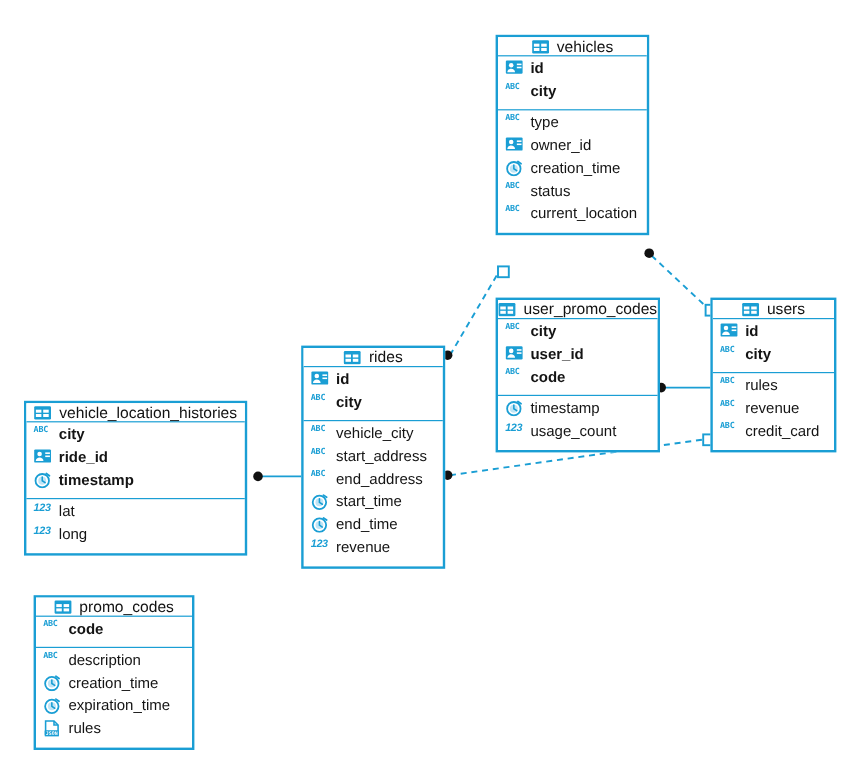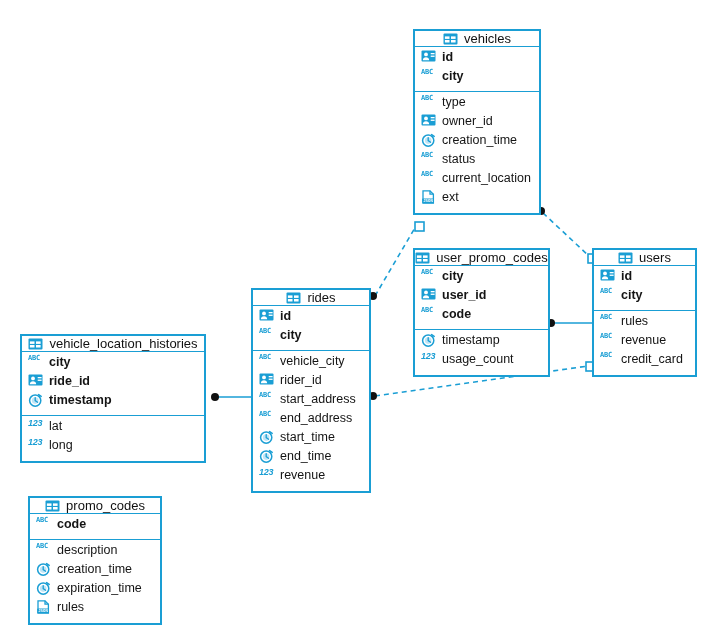--- a/index.html
+++ b/index.html
@@ -134,321 +134,298 @@
           <span class="cname">creation_time</span>
         </div>
         <div class="row">
           <span class="ico ico-abc">ABC</span>
           <span class="cname">status</span>
         </div>
         <div class="row">
           <span class="ico ico-abc">ABC</span>
           <span class="cname">current_location</span>
         </div>
+      </div>
+    </div>
+    <div class="table" style="left: 413px; top: 248px; width: 137px;">
+      <div class="tbl-header">
+        <span class="ico">
+          <svg width="15" height="12" viewBox="0 0 15 12">
+            <rect x="0.5" y="0.5" width="14" height="11" rx="1" fill="#1a9ed4"></rect>
+            <rect x="1.9" y="3.4" width="4.6" height="2.5" fill="#ffffff"></rect>
+            <rect x="8" y="3.4" width="4.6" height="2.5" fill="#ffffff"></rect>
+            <rect x="1.9" y="7" width="4.6" height="2.5" fill="#ffffff"></rect>
+            <rect x="8" y="7" width="4.6" height="2.5" fill="#ffffff"></rect>
+          </svg>
+        </span>
+        <span class="tbl-title">user_promo_codes</span>
+      </div>
+      <div class="section keys" style="padding: 3px 0px;">
+        <div class="row pk">
+          <span class="ico ico-abc">ABC</span>
+          <span class="cname">city</span>
+        </div>
+        <div class="row pk">
+          <span class="ico">
+            <svg width="15" height="12" viewBox="0 0 15 12">
+              <rect x="0.5" y="0.5" width="14" height="11" rx="1" fill="#1a9ed4"></rect>
+              <circle cx="5" cy="4.4" r="1.9" fill="#ffffff"></circle>
+              <path d="M1.8 10.2c0-1.9 1.5-3 3.2-3s3.2 1.1 3.2 3z" fill="#ffffff"></path>
+              <rect x="9.7" y="3" width="3.9" height="1.3" fill="#ffffff"></rect>
+              <rect x="9.7" y="5.6" width="3.9" height="1.3" fill="#ffffff"></rect>
+            </svg>
+          </span>
+          <span class="cname">user_id</span>
+        </div>
+        <div class="row pk">
+          <span class="ico ico-abc">ABC</span>
+          <span class="cname">code</span>
+        </div>
+      </div>
+      <div class="section cols" style="padding: 3px 0px 4px;">
+        <div class="row">
+          <span class="ico">
+            <svg width="15" height="14" viewBox="0 0 15 14">
+              <circle cx="7.2" cy="7.6" r="5.6" fill="#ffffff" stroke="#1a9ed4" stroke-width="1.5"></circle>
+              <circle cx="7.2" cy="7.6" r="3.3" fill="#bfe4f5"></circle>
+              <path d="M7.2 4.6 L7.2 7.6 L9.6 9.2" fill="none" stroke="#1a9ed4" stroke-width="1.3" stroke-linecap="round"></path>
+              <path d="M10.6 1.6 L13.2 3.4" stroke="#1a9ed4" stroke-width="1.5" stroke-linecap="round"></path>
+            </svg>
+          </span>
+          <span class="cname">timestamp</span>
+        </div>
+        <div class="row">
+          <span class="ico ico-num">123</span>
+          <span class="cname">usage_count</span>
+        </div>
+      </div>
+    </div>
+    <div class="table" style="left: 592px; top: 248px; width: 105px;">
+      <div class="tbl-header">
+        <span class="ico">
+          <svg width="15" height="12" viewBox="0 0 15 12">
+            <rect x="0.5" y="0.5" width="14" height="11" rx="1" fill="#1a9ed4"></rect>
+            <rect x="1.9" y="3.4" width="4.6" height="2.5" fill="#ffffff"></rect>
+            <rect x="8" y="3.4" width="4.6" height="2.5" fill="#ffffff"></rect>
+            <rect x="1.9" y="7" width="4.6" height="2.5" fill="#ffffff"></rect>
+            <rect x="8" y="7" width="4.6" height="2.5" fill="#ffffff"></rect>
+          </svg>
+        </span>
+        <span class="tbl-title">users</span>
+      </div>
+      <div class="section keys" style="padding: 3px 0px;">
+        <div class="row pk">
+          <span class="ico">
+            <svg width="15" height="12" viewBox="0 0 15 12">
+              <rect x="0.5" y="0.5" width="14" height="11" rx="1" fill="#1a9ed4"></rect>
+              <circle cx="5" cy="4.4" r="1.9" fill="#ffffff"></circle>
+              <path d="M1.8 10.2c0-1.9 1.5-3 3.2-3s3.2 1.1 3.2 3z" fill="#ffffff"></path>
+              <rect x="9.7" y="3" width="3.9" height="1.3" fill="#ffffff"></rect>
+              <rect x="9.7" y="5.6" width="3.9" height="1.3" fill="#ffffff"></rect>
+            </svg>
+          </span>
+          <span class="cname">id</span>
+        </div>
+        <div class="row pk">
+          <span class="ico ico-abc">ABC</span>
+          <span class="cname">city</span>
+        </div>
+      </div>
+      <div class="section cols" style="padding: 3px 0px 4px;">
+        <div class="row">
+          <span class="ico ico-abc">ABC</span>
+          <span class="cname">rules</span>
+        </div>
+        <div class="row">
+          <span class="ico ico-abc">ABC</span>
+          <span class="cname">revenue</span>
+        </div>
+        <div class="row">
+          <span class="ico ico-abc">ABC</span>
+          <span class="cname">credit_card</span>
+        </div>
+      </div>
+    </div>
+    <div class="table" style="left: 251px; top: 288px; width: 120px;">
+      <div class="tbl-header">
+        <span class="ico">
+          <svg width="15" height="12" viewBox="0 0 15 12">
+            <rect x="0.5" y="0.5" width="14" height="11" rx="1" fill="#1a9ed4"></rect>
+            <rect x="1.9" y="3.4" width="4.6" height="2.5" fill="#ffffff"></rect>
+            <rect x="8" y="3.4" width="4.6" height="2.5" fill="#ffffff"></rect>
+            <rect x="1.9" y="7" width="4.6" height="2.5" fill="#ffffff"></rect>
+            <rect x="8" y="7" width="4.6" height="2.5" fill="#ffffff"></rect>
+          </svg>
+        </span>
+        <span class="tbl-title">rides</span>
+      </div>
+      <div class="section keys" style="padding: 3px 0px;">
+        <div class="row pk">
+          <span class="ico">
+            <svg width="15" height="12" viewBox="0 0 15 12">
+              <rect x="0.5" y="0.5" width="14" height="11" rx="1" fill="#1a9ed4"></rect>
+              <circle cx="5" cy="4.4" r="1.9" fill="#ffffff"></circle>
+              <path d="M1.8 10.2c0-1.9 1.5-3 3.2-3s3.2 1.1 3.2 3z" fill="#ffffff"></path>
+              <rect x="9.7" y="3" width="3.9" height="1.3" fill="#ffffff"></rect>
+              <rect x="9.7" y="5.6" width="3.9" height="1.3" fill="#ffffff"></rect>
+            </svg>
+          </span>
+          <span class="cname">id</span>
+        </div>
+        <div class="row pk">
+          <span class="ico ico-abc">ABC</span>
+          <span class="cname">city</span>
+        </div>
+      </div>
+      <div class="section cols" style="padding: 3px 0px 4px;">
+        <div class="row">
+          <span class="ico ico-abc">ABC</span>
+          <span class="cname">vehicle_city</span>
+        </div>
+        <div class="row">
+          <span class="ico ico-abc">ABC</span>
+          <span class="cname">start_address</span>
+        </div>
+        <div class="row">
+          <span class="ico ico-abc">ABC</span>
+          <span class="cname">end_address</span>
+        </div>
+        <div class="row">
+          <span class="ico">
+            <svg width="15" height="14" viewBox="0 0 15 14">
+              <circle cx="7.2" cy="7.6" r="5.6" fill="#ffffff" stroke="#1a9ed4" stroke-width="1.5"></circle>
+              <circle cx="7.2" cy="7.6" r="3.3" fill="#bfe4f5"></circle>
+              <path d="M7.2 4.6 L7.2 7.6 L9.6 9.2" fill="none" stroke="#1a9ed4" stroke-width="1.3" stroke-linecap="round"></path>
+              <path d="M10.6 1.6 L13.2 3.4" stroke="#1a9ed4" stroke-width="1.5" stroke-linecap="round"></path>
+            </svg>
+          </span>
+          <span class="cname">start_time</span>
+        </div>
+        <div class="row">
+          <span class="ico">
+            <svg width="15" height="14" viewBox="0 0 15 14">
+              <circle cx="7.2" cy="7.6" r="5.6" fill="#ffffff" stroke="#1a9ed4" stroke-width="1.5"></circle>
+              <circle cx="7.2" cy="7.6" r="3.3" fill="#bfe4f5"></circle>
+              <path d="M7.2 4.6 L7.2 7.6 L9.6 9.2" fill="none" stroke="#1a9ed4" stroke-width="1.3" stroke-linecap="round"></path>
+              <path d="M10.6 1.6 L13.2 3.4" stroke="#1a9ed4" stroke-width="1.5" stroke-linecap="round"></path>
+            </svg>
+          </span>
+          <span class="cname">end_time</span>
+        </div>
+        <div class="row">
+          <span class="ico ico-num">123</span>
+          <span class="cname">revenue</span>
+        </div>
+      </div>
+    </div>
+    <div class="table" style="left: 20px; top: 334px; width: 186px;">
+      <div class="tbl-header">
+        <span class="ico">
+          <svg width="15" height="12" viewBox="0 0 15 12">
+            <rect x="0.5" y="0.5" width="14" height="11" rx="1" fill="#1a9ed4"></rect>
+            <rect x="1.9" y="3.4" width="4.6" height="2.5" fill="#ffffff"></rect>
+            <rect x="8" y="3.4" width="4.6" height="2.5" fill="#ffffff"></rect>
+            <rect x="1.9" y="7" width="4.6" height="2.5" fill="#ffffff"></rect>
+            <rect x="8" y="7" width="4.6" height="2.5" fill="#ffffff"></rect>
+          </svg>
+        </span>
+        <span class="tbl-title">vehicle_location_histories</span>
+      </div>
+      <div class="section keys" style="padding: 3px 0px;">
+        <div class="row pk">
+          <span class="ico ico-abc">ABC</span>
+          <span class="cname">city</span>
+        </div>
+        <div class="row pk">
+          <span class="ico">
+            <svg width="15" height="12" viewBox="0 0 15 12">
+              <rect x="0.5" y="0.5" width="14" height="11" rx="1" fill="#1a9ed4"></rect>
+              <circle cx="5" cy="4.4" r="1.9" fill="#ffffff"></circle>
+              <path d="M1.8 10.2c0-1.9 1.5-3 3.2-3s3.2 1.1 3.2 3z" fill="#ffffff"></path>
+              <rect x="9.7" y="3" width="3.9" height="1.3" fill="#ffffff"></rect>
+              <rect x="9.7" y="5.6" width="3.9" height="1.3" fill="#ffffff"></rect>
+            </svg>
+          </span>
+          <span class="cname">ride_id</span>
+        </div>
+        <div class="row pk">
+          <span class="ico">
+            <svg width="15" height="14" viewBox="0 0 15 14">
+              <circle cx="7.2" cy="7.6" r="5.6" fill="#ffffff" stroke="#1a9ed4" stroke-width="1.5"></circle>
+              <circle cx="7.2" cy="7.6" r="3.3" fill="#bfe4f5"></circle>
+              <path d="M7.2 4.6 L7.2 7.6 L9.6 9.2" fill="none" stroke="#1a9ed4" stroke-width="1.3" stroke-linecap="round"></path>
+              <path d="M10.6 1.6 L13.2 3.4" stroke="#1a9ed4" stroke-width="1.5" stroke-linecap="round"></path>
+            </svg>
+          </span>
+          <span class="cname">timestamp</span>
+        </div>
+      </div>
+      <div class="section cols" style="padding: 3px 0px 4px;">
+        <div class="row">
+          <span class="ico ico-num">123</span>
+          <span class="cname">lat</span>
+        </div>
+        <div class="row">
+          <span class="ico ico-num">123</span>
+          <span class="cname">long</span>
+        </div>
+      </div>
+    </div>
+    <div class="table" style="left: 28px; top: 496px; width: 134px;">
+      <div class="tbl-header">
+        <span class="ico">
+          <svg width="15" height="12" viewBox="0 0 15 12">
+            <rect x="0.5" y="0.5" width="14" height="11" rx="1" fill="#1a9ed4"></rect>
+            <rect x="1.9" y="3.4" width="4.6" height="2.5" fill="#ffffff"></rect>
+            <rect x="8" y="3.4" width="4.6" height="2.5" fill="#ffffff"></rect>
+            <rect x="1.9" y="7" width="4.6" height="2.5" fill="#ffffff"></rect>
+            <rect x="8" y="7" width="4.6" height="2.5" fill="#ffffff"></rect>
+          </svg>
+        </span>
+        <span class="tbl-title">promo_codes</span>
+      </div>
+      <div class="section keys" style="padding: 3px 0px;">
+        <div class="row pk">
+          <span class="ico ico-abc">ABC</span>
+          <span class="cname">code</span>
+        </div>
+      </div>
+      <div class="section cols" style="padding: 3px 0px 4px;">
+        <div class="row">
+          <span class="ico ico-abc">ABC</span>
+          <span class="cname">description</span>
+        </div>
+        <div class="row">
+          <span class="ico">
+            <svg width="15" height="14" viewBox="0 0 15 14">
+              <circle cx="7.2" cy="7.6" r="5.6" fill="#ffffff" stroke="#1a9ed4" stroke-width="1.5"></circle>
+              <circle cx="7.2" cy="7.6" r="3.3" fill="#bfe4f5"></circle>
+              <path d="M7.2 4.6 L7.2 7.6 L9.6 9.2" fill="none" stroke="#1a9ed4" stroke-width="1.3" stroke-linecap="round"></path>
+              <path d="M10.6 1.6 L13.2 3.4" stroke="#1a9ed4" stroke-width="1.5" stroke-linecap="round"></path>
+            </svg>
+          </span>
+          <span class="cname">creation_time</span>
+        </div>
+        <div class="row">
+          <span class="ico">
+            <svg width="15" height="14" viewBox="0 0 15 14">
+              <circle cx="7.2" cy="7.6" r="5.6" fill="#ffffff" stroke="#1a9ed4" stroke-width="1.5"></circle>
+              <circle cx="7.2" cy="7.6" r="3.3" fill="#bfe4f5"></circle>
+              <path d="M7.2 4.6 L7.2 7.6 L9.6 9.2" fill="none" stroke="#1a9ed4" stroke-width="1.3" stroke-linecap="round"></path>
+              <path d="M10.6 1.6 L13.2 3.4" stroke="#1a9ed4" stroke-width="1.5" stroke-linecap="round"></path>
+            </svg>
+          </span>
+          <span class="cname">expiration_time</span>
+        </div>
         <div class="row">
           <span class="ico">
             <svg width="15" height="14" viewBox="0 0 15 14">
               <path d="M2 0.8 h7 l3.4 3.4 v8.8 h-10.4 z" fill="#ffffff" stroke="#1a9ed4" stroke-width="1.3"></path>
               <path d="M9 0.8 v3.4 h3.4" fill="none" stroke="#1a9ed4" stroke-width="1.3"></path>
               <rect x="1.2" y="8.6" width="11.8" height="4.6" rx="0.6" fill="#1a9ed4"></rect>
               <text x="7.1" y="12.3" font-family="DejaVu Sans Mono, monospace" font-size="4.1" font-weight="bold" fill="#ffffff" text-anchor="middle">JSON</text>
             </svg>
           </span>
-          <span class="cname">ext</span>
-        </div>
-      </div>
-    </div>
-    <div class="table" style="left: 413px; top: 248px; width: 137px;">
-      <div class="tbl-header">
-        <span class="ico">
-          <svg width="15" height="12" viewBox="0 0 15 12">
-            <rect x="0.5" y="0.5" width="14" height="11" rx="1" fill="#1a9ed4"></rect>
-            <rect x="1.9" y="3.4" width="4.6" height="2.5" fill="#ffffff"></rect>
-            <rect x="8" y="3.4" width="4.6" height="2.5" fill="#ffffff"></rect>
-            <rect x="1.9" y="7" width="4.6" height="2.5" fill="#ffffff"></rect>
-            <rect x="8" y="7" width="4.6" height="2.5" fill="#ffffff"></rect>
-          </svg>
-        </span>
-        <span class="tbl-title">user_promo_codes</span>
-      </div>
-      <div class="section keys" style="padding: 3px 0px;">
-        <div class="row pk">
-          <span class="ico ico-abc">ABC</span>
-          <span class="cname">city</span>
-        </div>
-        <div class="row pk">
-          <span class="ico">
-            <svg width="15" height="12" viewBox="0 0 15 12">
-              <rect x="0.5" y="0.5" width="14" height="11" rx="1" fill="#1a9ed4"></rect>
-              <circle cx="5" cy="4.4" r="1.9" fill="#ffffff"></circle>
-              <path d="M1.8 10.2c0-1.9 1.5-3 3.2-3s3.2 1.1 3.2 3z" fill="#ffffff"></path>
-              <rect x="9.7" y="3" width="3.9" height="1.3" fill="#ffffff"></rect>
-              <rect x="9.7" y="5.6" width="3.9" height="1.3" fill="#ffffff"></rect>
-            </svg>
-          </span>
-          <span class="cname">user_id</span>
-        </div>
-        <div class="row pk">
-          <span class="ico ico-abc">ABC</span>
-          <span class="cname">code</span>
-        </div>
-      </div>
-      <div class="section cols" style="padding: 3px 0px 4px;">
-        <div class="row">
-          <span class="ico">
-            <svg width="15" height="14" viewBox="0 0 15 14">
-              <circle cx="7.2" cy="7.6" r="5.6" fill="#ffffff" stroke="#1a9ed4" stroke-width="1.5"></circle>
-              <circle cx="7.2" cy="7.6" r="3.3" fill="#bfe4f5"></circle>
-              <path d="M7.2 4.6 L7.2 7.6 L9.6 9.2" fill="none" stroke="#1a9ed4" stroke-width="1.3" stroke-linecap="round"></path>
-              <path d="M10.6 1.6 L13.2 3.4" stroke="#1a9ed4" stroke-width="1.5" stroke-linecap="round"></path>
-            </svg>
-          </span>
-          <span class="cname">timestamp</span>
-        </div>
-        <div class="row">
-          <span class="ico ico-num">123</span>
-          <span class="cname">usage_count</span>
-        </div>
-      </div>
-    </div>
-    <div class="table" style="left: 592px; top: 248px; width: 105px;">
-      <div class="tbl-header">
-        <span class="ico">
-          <svg width="15" height="12" viewBox="0 0 15 12">
-            <rect x="0.5" y="0.5" width="14" height="11" rx="1" fill="#1a9ed4"></rect>
-            <rect x="1.9" y="3.4" width="4.6" height="2.5" fill="#ffffff"></rect>
-            <rect x="8" y="3.4" width="4.6" height="2.5" fill="#ffffff"></rect>
-            <rect x="1.9" y="7" width="4.6" height="2.5" fill="#ffffff"></rect>
-            <rect x="8" y="7" width="4.6" height="2.5" fill="#ffffff"></rect>
-          </svg>
-        </span>
-        <span class="tbl-title">users</span>
-      </div>
-      <div class="section keys" style="padding: 3px 0px;">
-        <div class="row pk">
-          <span class="ico">
-            <svg width="15" height="12" viewBox="0 0 15 12">
-              <rect x="0.5" y="0.5" width="14" height="11" rx="1" fill="#1a9ed4"></rect>
-              <circle cx="5" cy="4.4" r="1.9" fill="#ffffff"></circle>
-              <path d="M1.8 10.2c0-1.9 1.5-3 3.2-3s3.2 1.1 3.2 3z" fill="#ffffff"></path>
-              <rect x="9.7" y="3" width="3.9" height="1.3" fill="#ffffff"></rect>
-              <rect x="9.7" y="5.6" width="3.9" height="1.3" fill="#ffffff"></rect>
-            </svg>
-          </span>
-          <span class="cname">id</span>
-        </div>
-        <div class="row pk">
-          <span class="ico ico-abc">ABC</span>
-          <span class="cname">city</span>
-        </div>
-      </div>
-      <div class="section cols" style="padding: 3px 0px 4px;">
-        <div class="row">
-          <span class="ico ico-abc">ABC</span>
-          <span class="cname">rules</span>
-        </div>
-        <div class="row">
-          <span class="ico ico-abc">ABC</span>
-          <span class="cname">revenue</span>
-        </div>
-        <div class="row">
-          <span class="ico ico-abc">ABC</span>
-          <span class="cname">credit_card</span>
-        </div>
-      </div>
-    </div>
-    <div class="table" style="left: 251px; top: 288px; width: 120px;">
-      <div class="tbl-header">
-        <span class="ico">
-          <svg width="15" height="12" viewBox="0 0 15 12">
-            <rect x="0.5" y="0.5" width="14" height="11" rx="1" fill="#1a9ed4"></rect>
-            <rect x="1.9" y="3.4" width="4.6" height="2.5" fill="#ffffff"></rect>
-            <rect x="8" y="3.4" width="4.6" height="2.5" fill="#ffffff"></rect>
-            <rect x="1.9" y="7" width="4.6" height="2.5" fill="#ffffff"></rect>
-            <rect x="8" y="7" width="4.6" height="2.5" fill="#ffffff"></rect>
-          </svg>
-        </span>
-        <span class="tbl-title">rides</span>
-      </div>
-      <div class="section keys" style="padding: 3px 0px;">
-        <div class="row pk">
-          <span class="ico">
-            <svg width="15" height="12" viewBox="0 0 15 12">
-              <rect x="0.5" y="0.5" width="14" height="11" rx="1" fill="#1a9ed4"></rect>
-              <circle cx="5" cy="4.4" r="1.9" fill="#ffffff"></circle>
-              <path d="M1.8 10.2c0-1.9 1.5-3 3.2-3s3.2 1.1 3.2 3z" fill="#ffffff"></path>
-              <rect x="9.7" y="3" width="3.9" height="1.3" fill="#ffffff"></rect>
-              <rect x="9.7" y="5.6" width="3.9" height="1.3" fill="#ffffff"></rect>
-            </svg>
-          </span>
-          <span class="cname">id</span>
-        </div>
-        <div class="row pk">
-          <span class="ico ico-abc">ABC</span>
-          <span class="cname">city</span>
-        </div>
-      </div>
-      <div class="section cols" style="padding: 3px 0px 4px;">
-        <div class="row">
-          <span class="ico ico-abc">ABC</span>
-          <span class="cname">vehicle_city</span>
-        </div>
-        <div class="row">
-          <span class="ico">
-            <svg width="15" height="12" viewBox="0 0 15 12">
-              <rect x="0.5" y="0.5" width="14" height="11" rx="1" fill="#1a9ed4"></rect>
-              <circle cx="5" cy="4.4" r="1.9" fill="#ffffff"></circle>
-              <path d="M1.8 10.2c0-1.9 1.5-3 3.2-3s3.2 1.1 3.2 3z" fill="#ffffff"></path>
-              <rect x="9.7" y="3" width="3.9" height="1.3" fill="#ffffff"></rect>
-              <rect x="9.7" y="5.6" width="3.9" height="1.3" fill="#ffffff"></rect>
-            </svg>
-          </span>
-          <span class="cname">rider_id</span>
-        </div>
-        <div class="row">
-          <span class="ico ico-abc">ABC</span>
-          <span class="cname">start_address</span>
-        </div>
-        <div class="row">
-          <span class="ico ico-abc">ABC</span>
-          <span class="cname">end_address</span>
-        </div>
-        <div class="row">
-          <span class="ico">
-            <svg width="15" height="14" viewBox="0 0 15 14">
-              <circle cx="7.2" cy="7.6" r="5.6" fill="#ffffff" stroke="#1a9ed4" stroke-width="1.5"></circle>
-              <circle cx="7.2" cy="7.6" r="3.3" fill="#bfe4f5"></circle>
-              <path d="M7.2 4.6 L7.2 7.6 L9.6 9.2" fill="none" stroke="#1a9ed4" stroke-width="1.3" stroke-linecap="round"></path>
-              <path d="M10.6 1.6 L13.2 3.4" stroke="#1a9ed4" stroke-width="1.5" stroke-linecap="round"></path>
-            </svg>
-          </span>
-          <span class="cname">start_time</span>
-        </div>
-        <div class="row">
-          <span class="ico">
-            <svg width="15" height="14" viewBox="0 0 15 14">
-              <circle cx="7.2" cy="7.6" r="5.6" fill="#ffffff" stroke="#1a9ed4" stroke-width="1.5"></circle>
-              <circle cx="7.2" cy="7.6" r="3.3" fill="#bfe4f5"></circle>
-              <path d="M7.2 4.6 L7.2 7.6 L9.6 9.2" fill="none" stroke="#1a9ed4" stroke-width="1.3" stroke-linecap="round"></path>
-              <path d="M10.6 1.6 L13.2 3.4" stroke="#1a9ed4" stroke-width="1.5" stroke-linecap="round"></path>
-            </svg>
-          </span>
-          <span class="cname">end_time</span>
-        </div>
-        <div class="row">
-          <span class="ico ico-num">123</span>
-          <span class="cname">revenue</span>
-        </div>
-      </div>
-    </div>
-    <div class="table" style="left: 20px; top: 334px; width: 186px;">
-      <div class="tbl-header">
-        <span class="ico">
-          <svg width="15" height="12" viewBox="0 0 15 12">
-            <rect x="0.5" y="0.5" width="14" height="11" rx="1" fill="#1a9ed4"></rect>
-            <rect x="1.9" y="3.4" width="4.6" height="2.5" fill="#ffffff"></rect>
-            <rect x="8" y="3.4" width="4.6" height="2.5" fill="#ffffff"></rect>
-            <rect x="1.9" y="7" width="4.6" height="2.5" fill="#ffffff"></rect>
-            <rect x="8" y="7" width="4.6" height="2.5" fill="#ffffff"></rect>
-          </svg>
-        </span>
-        <span class="tbl-title">vehicle_location_histories</span>
-      </div>
-      <div class="section keys" style="padding: 3px 0px;">
-        <div class="row pk">
-          <span class="ico ico-abc">ABC</span>
-          <span class="cname">city</span>
-        </div>
-        <div class="row pk">
-          <span class="ico">
-            <svg width="15" height="12" viewBox="0 0 15 12">
-              <rect x="0.5" y="0.5" width="14" height="11" rx="1" fill="#1a9ed4"></rect>
-              <circle cx="5" cy="4.4" r="1.9" fill="#ffffff"></circle>
-              <path d="M1.8 10.2c0-1.9 1.5-3 3.2-3s3.2 1.1 3.2 3z" fill="#ffffff"></path>
-              <rect x="9.7" y="3" width="3.9" height="1.3" fill="#ffffff"></rect>
-              <rect x="9.7" y="5.6" width="3.9" height="1.3" fill="#ffffff"></rect>
-            </svg>
-          </span>
-          <span class="cname">ride_id</span>
-        </div>
-        <div class="row pk">
-          <span class="ico">
-            <svg width="15" height="14" viewBox="0 0 15 14">
-              <circle cx="7.2" cy="7.6" r="5.6" fill="#ffffff" stroke="#1a9ed4" stroke-width="1.5"></circle>
-              <circle cx="7.2" cy="7.6" r="3.3" fill="#bfe4f5"></circle>
-              <path d="M7.2 4.6 L7.2 7.6 L9.6 9.2" fill="none" stroke="#1a9ed4" stroke-width="1.3" stroke-linecap="round"></path>
-              <path d="M10.6 1.6 L13.2 3.4" stroke="#1a9ed4" stroke-width="1.5" stroke-linecap="round"></path>
-            </svg>
-          </span>
-          <span class="cname">timestamp</span>
-        </div>
-      </div>
-      <div class="section cols" style="padding: 3px 0px 4px;">
-        <div class="row">
-          <span class="ico ico-num">123</span>
-          <span class="cname">lat</span>
-        </div>
-        <div class="row">
-          <span class="ico ico-num">123</span>
-          <span class="cname">long</span>
-        </div>
-      </div>
-    </div>
-    <div class="table" style="left: 28px; top: 496px; width: 134px;">
-      <div class="tbl-header">
-        <span class="ico">
-          <svg width="15" height="12" viewBox="0 0 15 12">
-            <rect x="0.5" y="0.5" width="14" height="11" rx="1" fill="#1a9ed4"></rect>
-            <rect x="1.9" y="3.4" width="4.6" height="2.5" fill="#ffffff"></rect>
-            <rect x="8" y="3.4" width="4.6" height="2.5" fill="#ffffff"></rect>
-            <rect x="1.9" y="7" width="4.6" height="2.5" fill="#ffffff"></rect>
-            <rect x="8" y="7" width="4.6" height="2.5" fill="#ffffff"></rect>
-          </svg>
-        </span>
-        <span class="tbl-title">promo_codes</span>
-      </div>
-      <div class="section keys" style="padding: 3px 0px;">
-        <div class="row pk">
-          <span class="ico ico-abc">ABC</span>
-          <span class="cname">code</span>
-        </div>
-      </div>
-      <div class="section cols" style="padding: 3px 0px 4px;">
-        <div class="row">
-          <span class="ico ico-abc">ABC</span>
-          <span class="cname">description</span>
-        </div>
-        <div class="row">
-          <span class="ico">
-            <svg width="15" height="14" viewBox="0 0 15 14">
-              <circle cx="7.2" cy="7.6" r="5.6" fill="#ffffff" stroke="#1a9ed4" stroke-width="1.5"></circle>
-              <circle cx="7.2" cy="7.6" r="3.3" fill="#bfe4f5"></circle>
-              <path d="M7.2 4.6 L7.2 7.6 L9.6 9.2" fill="none" stroke="#1a9ed4" stroke-width="1.3" stroke-linecap="round"></path>
-              <path d="M10.6 1.6 L13.2 3.4" stroke="#1a9ed4" stroke-width="1.5" stroke-linecap="round"></path>
-            </svg>
-          </span>
-          <span class="cname">creation_time</span>
-        </div>
-        <div class="row">
-          <span class="ico">
-            <svg width="15" height="14" viewBox="0 0 15 14">
-              <circle cx="7.2" cy="7.6" r="5.6" fill="#ffffff" stroke="#1a9ed4" stroke-width="1.5"></circle>
-              <circle cx="7.2" cy="7.6" r="3.3" fill="#bfe4f5"></circle>
-              <path d="M7.2 4.6 L7.2 7.6 L9.6 9.2" fill="none" stroke="#1a9ed4" stroke-width="1.3" stroke-linecap="round"></path>
-              <path d="M10.6 1.6 L13.2 3.4" stroke="#1a9ed4" stroke-width="1.5" stroke-linecap="round"></path>
-            </svg>
-          </span>
-          <span class="cname">expiration_time</span>
-        </div>
-        <div class="row">
-          <span class="ico">
-            <svg width="15" height="14" viewBox="0 0 15 14">
-              <path d="M2 0.8 h7 l3.4 3.4 v8.8 h-10.4 z" fill="#ffffff" stroke="#1a9ed4" stroke-width="1.3"></path>
-              <path d="M9 0.8 v3.4 h3.4" fill="none" stroke="#1a9ed4" stroke-width="1.3"></path>
-              <rect x="1.2" y="8.6" width="11.8" height="4.6" rx="0.6" fill="#1a9ed4"></rect>
-              <text x="7.1" y="12.3" font-family="DejaVu Sans Mono, monospace" font-size="4.1" font-weight="bold" fill="#ffffff" text-anchor="middle">JSON</text>
-            </svg>
-          </span>
           <span class="cname">rules</span>
         </div>
       </div>
     </div>
   </div>
 
 </body></html>

